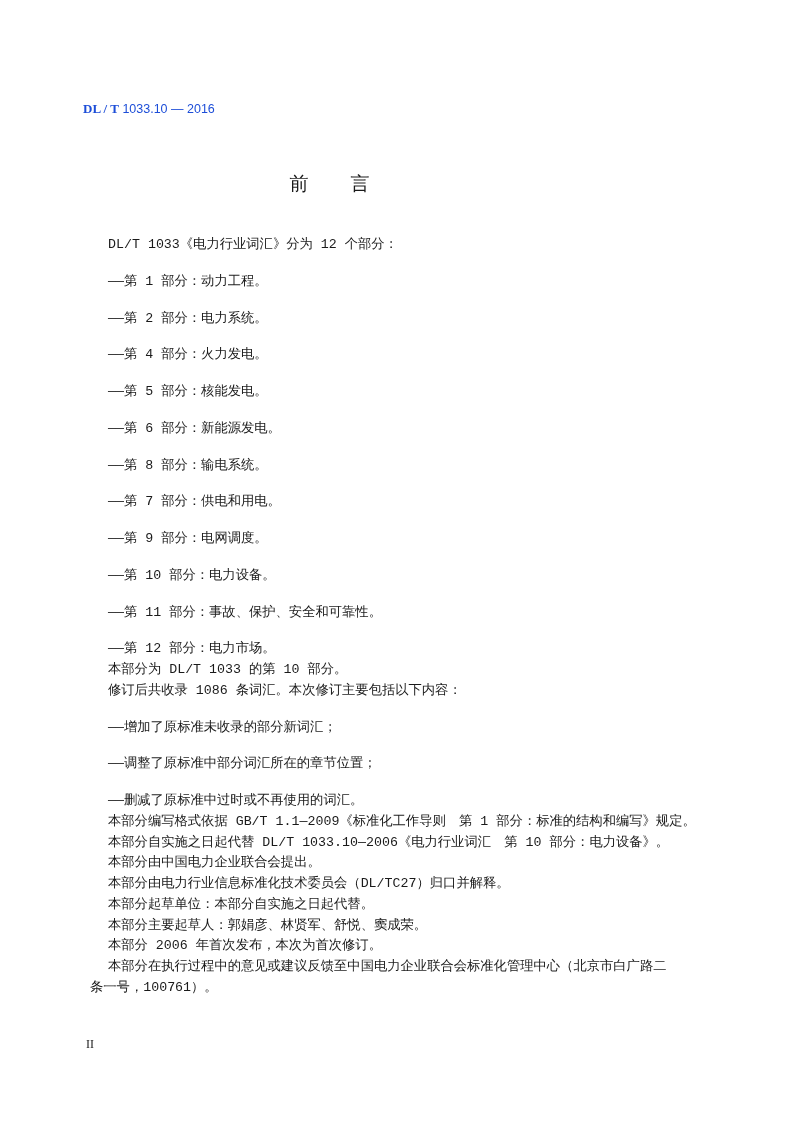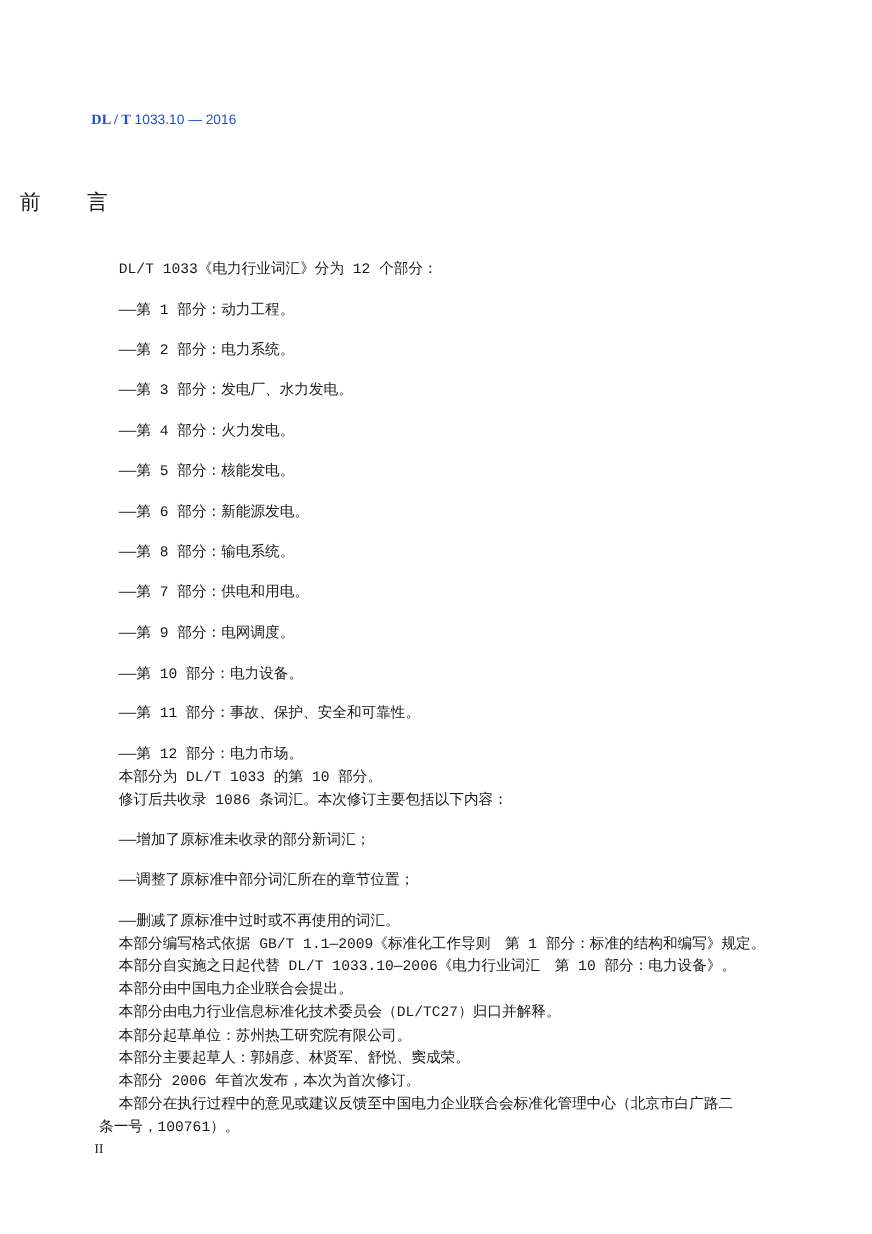--- a/index.html
+++ b/index.html
@@ -3,21 +3,21 @@
 <meta charset="utf-8">
 <style>
   html, body { margin: 0; padding: 0; background: #ffffff; }
   body { width: 793px; height: 1122px; position: relative; overflow: hidden; color: #1a1a1a; }
   .header {
     position: absolute; left: 83px; top: 101px;
     font-family: "Liberation Sans", sans-serif; font-size: 12.5px; color: #1d4ed8;
   }
   .header .std-prefix { font-family: "Liberation Serif", serif; font-weight: bold; font-size: 13px; }
   .title {
-    position: absolute; left: 0; width: 659px; top: 171px; 
+    position: absolute; left: 0; width: 659px; top: 171px; text-align: center;
     font-family: "DejaVu Sans", sans-serif; font-size: 19px; letter-spacing: 0;
   }
   .title span { display: inline-block; margin: 0 18px; }
   .body {
     position: absolute; left: 90px; top: 235px; width: 625px;
     font-family: Liberation Mono, monospace; font-size: 13.3px; line-height: 20.75px;
     color: #1a1a1a;
   }
   .line { white-space: nowrap; }
   .indent { padding-left: 18px; }
@@ -37,39 +37,38 @@
 
 <div class="title">
   <span>前</span>
   <span>言</span>
 </div>
 
 <div class="body">
   <div class="line indent">DL/T 1033《电力行业词汇》分为 12 个部分：</div>
   <div class="line dash-item">——第 1 部分：动力工程。</div>
   <div class="line dash-item">——第 2 部分：电力系统。</div>
-  <div class="line dash-item">——第 3 部分：发电厂、水力发电。</div>
   <div class="line dash-item">——第 4 部分：火力发电。</div>
   <div class="line dash-item">——第 5 部分：核能发电。</div>
   <div class="line dash-item">——第 6 部分：新能源发电。</div>
   <div class="line dash-item">——第 8 部分：输电系统。</div>
   <div class="line dash-item">——第 7 部分：供电和用电。</div>
   <div class="line dash-item">——第 9 部分：电网调度。</div>
   <div class="line dash-item">——第 10 部分：电力设备。</div>
   <div class="line dash-item">——第 11 部分：事故、保护、安全和可靠性。</div>
   <div class="line dash-item">——第 12 部分：电力市场。</div>
   <div class="line indent">本部分为 DL/T 1033 的第 10 部分。</div>
   <div class="line indent">修订后共收录 1086 条词汇。本次修订主要包括以下内容：</div>
   <div class="line dash-item">——增加了原标准未收录的部分新词汇；</div>
   <div class="line dash-item">——调整了原标准中部分词汇所在的章节位置；</div>
   <div class="line dash-item">——删减了原标准中过时或不再使用的词汇。</div>
   <div class="line indent">本部分编写格式依据 GB/T 1.1—2009《标准化工作导则　第 1 部分：标准的结构和编写》规定。</div>
   <div class="line indent">本部分自实施之日起代替 DL/T 1033.10—2006《电力行业词汇　第 10 部分：电力设备》。</div>
   <div class="line indent">本部分由中国电力企业联合会提出。</div>
   <div class="line indent">本部分由电力行业信息标准化技术委员会（DL/TC27）归口并解释。</div>
-  <div class="line indent">本部分起草单位：苏州热工研究院有限公司。</div>
+  <div class="line indent">本部分起草单位：本部分自实施之日起代替。</div>
   <div class="line indent">本部分主要起草人：郭娟彦、林贤军、舒悦、窦成荣。</div>
   <div class="line indent">本部分 2006 年首次发布，本次为首次修订。</div>
   <div class="line indent">本部分在执行过程中的意见或建议反馈至中国电力企业联合会标准化管理中心（北京市白广路二</div>
   <div class="line">条一号，100761）。</div>
 </div>
 
 <div class="footer">II</div>
 
 </body></html>

